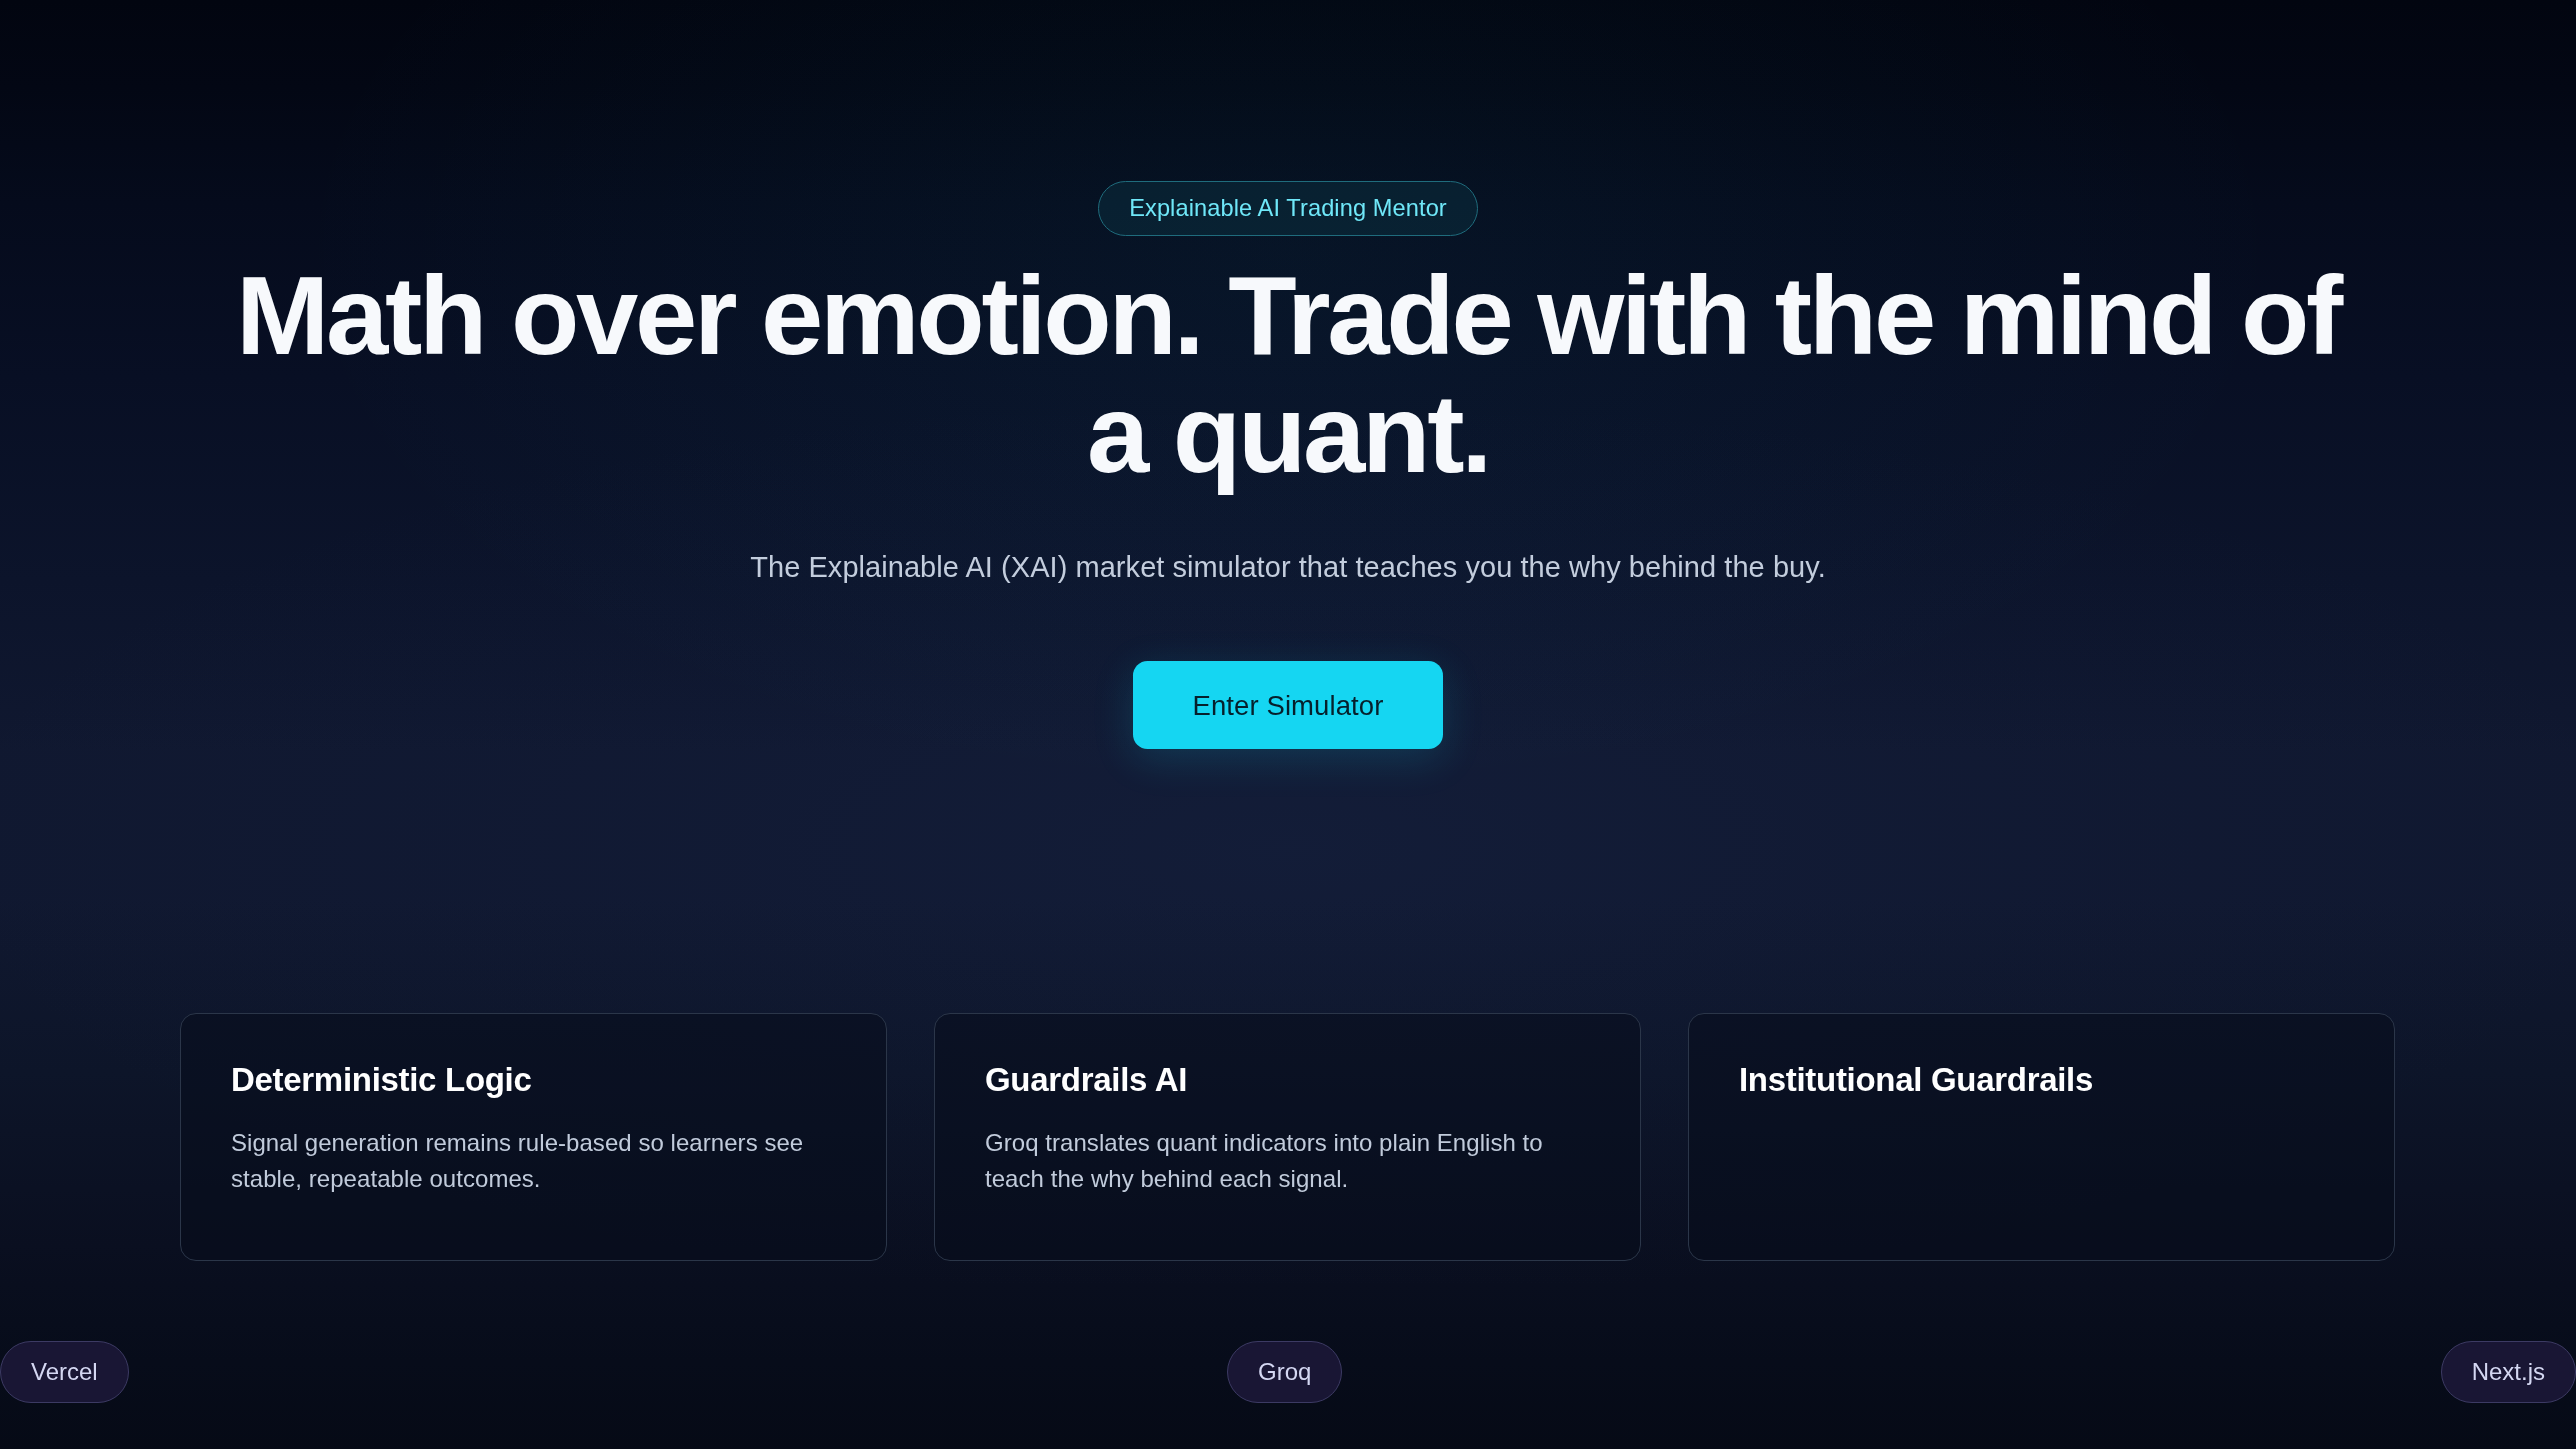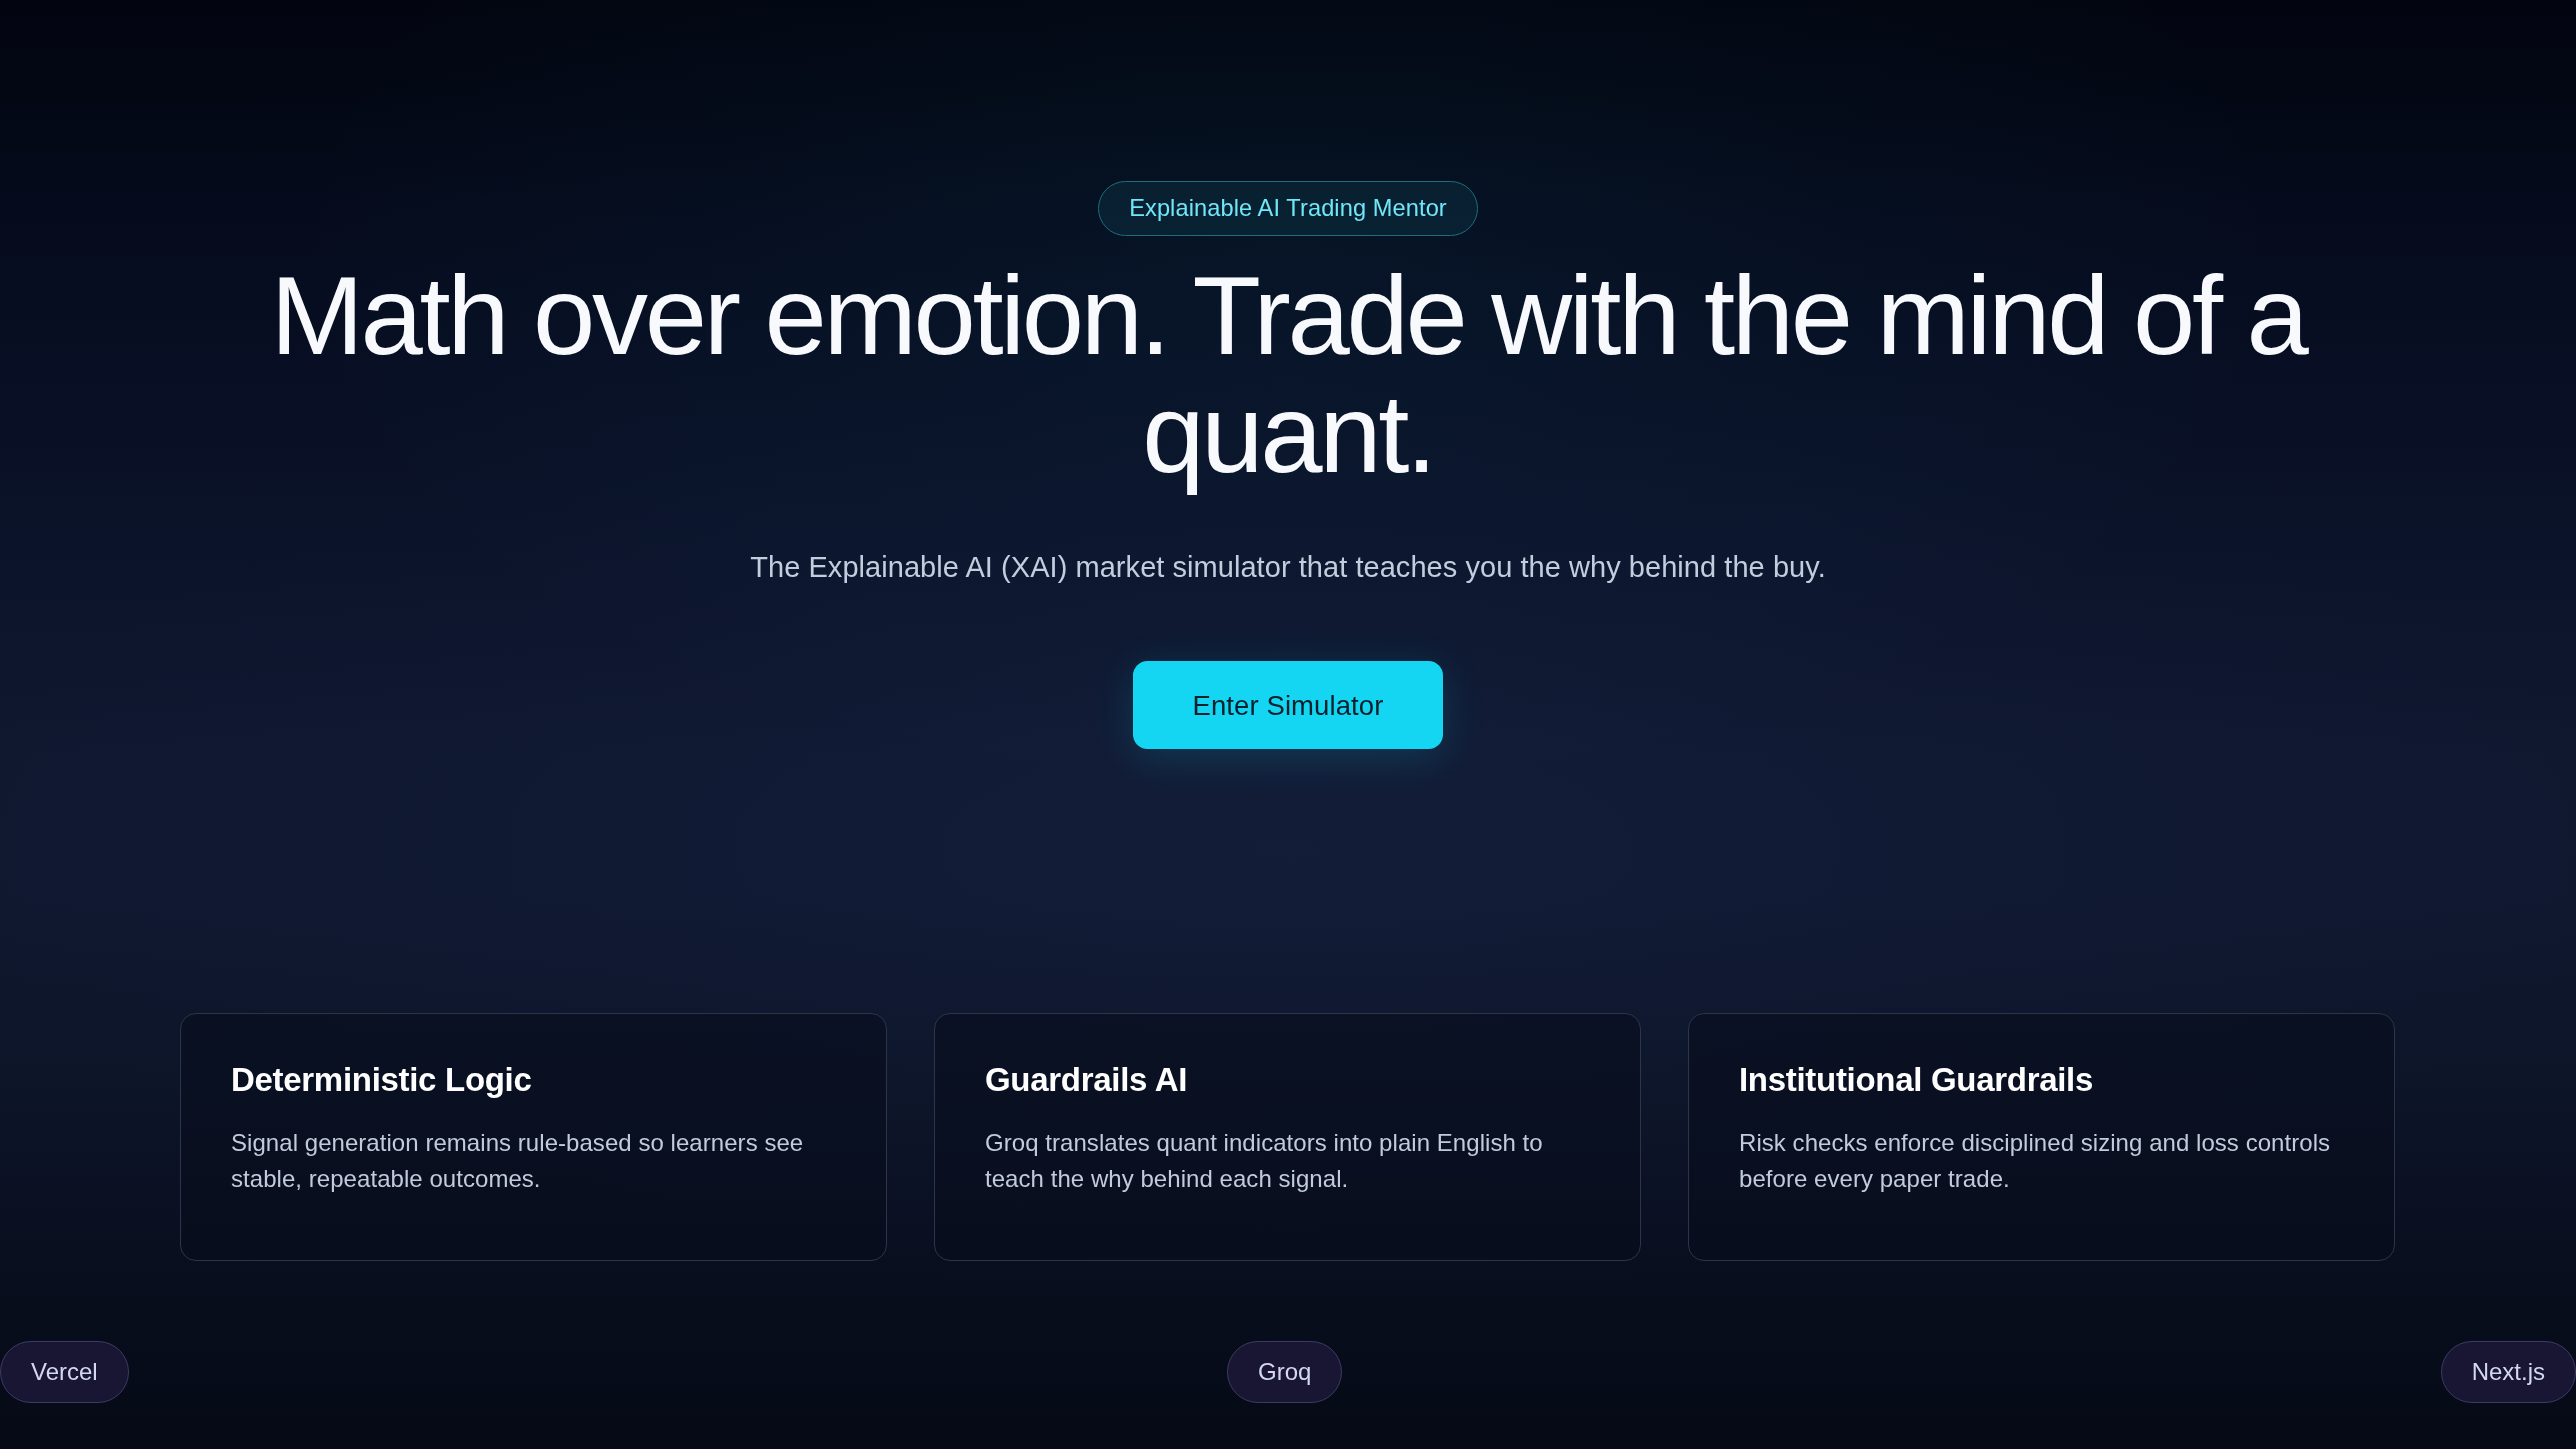--- a/index.html
+++ b/index.html
@@ -97,21 +97,21 @@
     letter-spacing:0.1px;
     line-height:1;
     white-space:nowrap;
   }
 
   .headline {
     margin:0 auto;
     padding-top:21px;
     max-width:2171px;
     font-size:112px;
-    font-weight:400;
+    font-weight:700;
     line-height:1.055;
     letter-spacing:-3.3px;
     color:#f7f9fc;
     word-spacing:-1px;
   }
 
   .subhead {
     margin:10px auto;
     padding-top:42px;
     max-width:1351px;
@@ -238,21 +238,20 @@
         <div class="card-body">Signal generation remains rule-based so learners see stable, repeatable outcomes.</div>
       </div>
 
       <div class="card">
         <div class="card-title">Guardrails AI</div>
         <div class="card-body">Groq translates quant indicators into plain English to teach the why behind each signal.</div>
       </div>
 
       <div class="card">
         <div class="card-title">Institutional Guardrails</div>
-        <div class="card-body">Risk checks enforce disciplined sizing and loss controls before every paper trade.</div>
       </div>
 
     </section>
 
     <section class="tech-row">
       <span class="tech-pill">Vercel</span>
       <span class="tech-pill">Groq</span>
       <span class="tech-pill">Next.js</span>
     </section>
 

